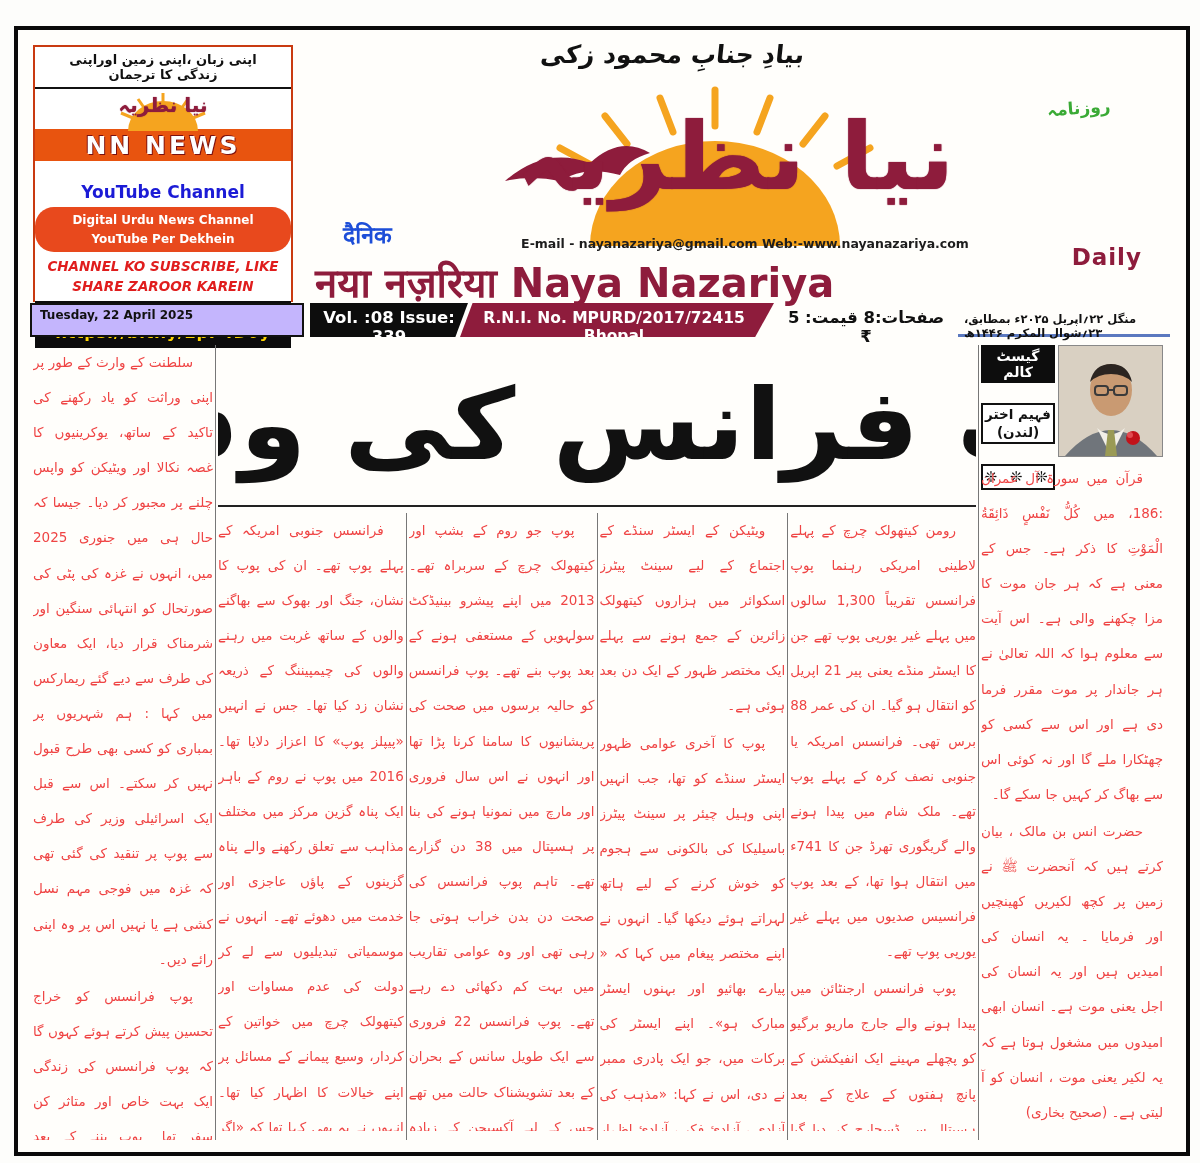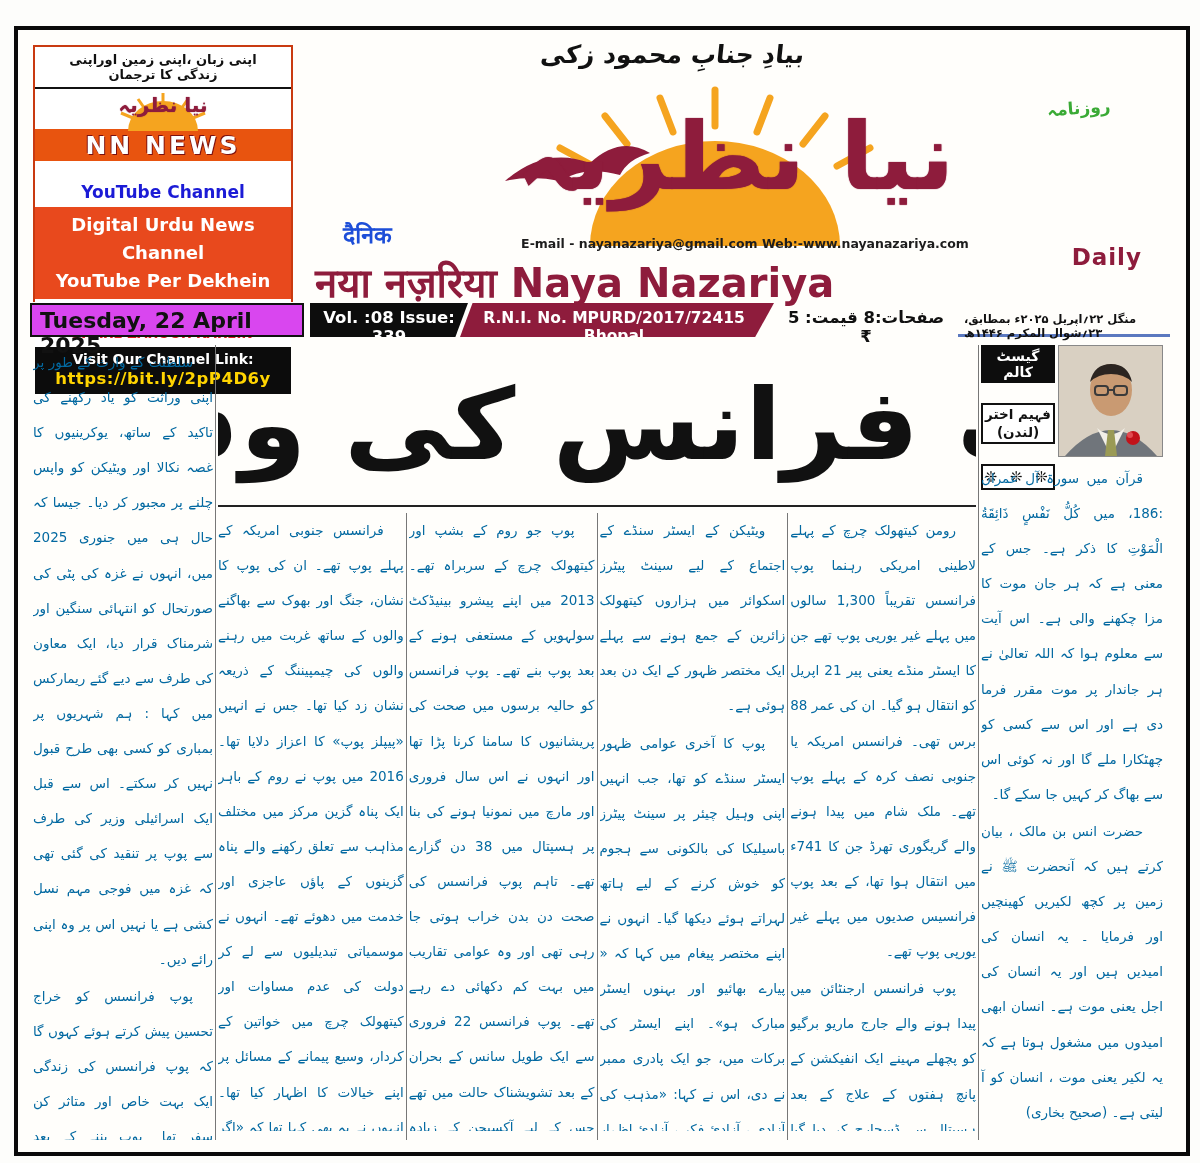--- a/index.html
+++ b/index.html
@@ -10,52 +10,52 @@
   
   .promo{position:absolute;left:33px;top:45px;width:256px;height:253px;border:2px solid #c93a10;background:#fff;display:flex;flex-direction:column;}
   .promo-tagline{border-bottom:2px solid #111;background:#fff;color:#111;font-weight:bold;font-size:13px;
                  text-align:center;direction:rtl;padding:5px 19px;}
   .promo-logo{position:relative;flex:0 0 72px;background:linear-gradient(#fff 0 55%,#e8540f 55% 100%);overflow:hidden;}
   .promo-sun{position:absolute;left:50%;top:2px;transform:translateX(-50%);}
   .promo-urdu{position:absolute;left:0;right:0;top:4px;text-align:center;color:#8e1c3c;font-weight:bold;font-size:20px;direction:rtl;text-shadow:0 0 1px #8e1c3c;}
   .promo-nn{position:absolute;left:0;right:0;bottom:1px;text-align:center;color:#fff;font-weight:bold;font-size:25px;letter-spacing:3px;
             text-shadow:1px 1px 0 #7a1010,-1px -1px 0 #7a1010;}
   .promo-yt{color:#1b1bd6;font-weight:bold;font-size:17px;text-align:center;padding:4px 0 5px;background:#fff;margin-top:17px;}
-  .promo-band{background:#e8491d;color:#fff;font-weight:bold;font-size:18px;text-align:center;line-height:1.55;padding:4px 0;}
+  .promo-band{background:#e8491d;color:#fff;font-weight:bold;font-size:12px;text-align:center;line-height:1.55;padding:4px 0;border-radius:19px;}
   .promo-sub{background:#fff;color:#e01d1d;font-weight:bold;font-style:italic;font-size:13.5px;text-align:center;line-height:1.5;padding:4px 0;}
   .promo-visit{background:#0c0c0c;color:#fff;font-weight:bold;font-size:14px;text-align:center;padding:4px 0 6px;flex:1;}
   .promo-link{color:#ffd400;font-size:16.5px;letter-spacing:.5px;display:block;margin-top:2px;}
 
   
   .masthead{position:absolute;left:295px;top:36px;width:875px;height:264px;}
   .tribute{position:absolute;left:0;right:120px;top:4px;text-align:center;font-size:25px;font-weight:bold;direction:rtl;
            transform:skewX(-6deg);}
   .rozname{position:absolute;right:60px;top:62px;color:#3aaa35;font-weight:bold;font-size:17px;direction:rtl;transform:rotate(-4deg);}
   .sunwrap{position:absolute;left:180px;top:50px;}
   .logo-calli{position:absolute;left:80px;top:78px;width:720px;text-align:center;color:#8e1c3c;font-weight:bold;font-size:86px;
               direction:rtl;transform:scale(1.15,1.08);transform-origin:center;line-height:1;text-shadow:0 0 1px #8e1c3c;}
   .dainik{position:absolute;left:48px;top:182px;color:#1d4ed8;font-weight:bold;font-size:23px;}
   .contact{position:absolute;left:150px;top:200px;width:600px;text-align:center;font-size:12.5px;font-weight:bold;color:#1d1d1d;}
   .bigtitle{position:absolute;left:20px;top:218px;width:790px;color:#8e1c3c;font-weight:bold;font-size:40px;white-space:nowrap;}
   .daily-lbl{position:absolute;right:28px;top:196px;color:#8e1c3c;font-weight:bold;font-size:23px;letter-spacing:1px;margin-top:12px;}
 
   
   .dateline{position:absolute;left:30px;top:303px;width:1140px;height:34px;display:flex;align-items:stretch;}
-  .d-date{border:2px solid #111;background:#d946ef;font-weight:bold;font-size:22px;padding:3px 14px 0 8px;width:248px;}
+  .d-date{border:2px solid #111;background:#c4b5fd;font-weight:bold;font-size:12px;padding:3px 14px 0 8px;width:248px;}
   .d-vol{background:#0d0d0d;color:#fff;font-weight:bold;font-size:16.5px;padding:5px 10px 0;margin-left:6px;width:138px;text-align:center;
          clip-path:polygon(0 0,100% 0,92% 100%,0 100%);}
   .d-rni{background:#8e1c3c;color:#fff;font-weight:bold;font-size:15.5px;padding:6px 26px 0 20px;width:268px;text-align:center;
          clip-path:polygon(4% 0,100% 0,94% 100%,0 100%);margin-left:-8px;}
   .d-price{font-weight:bold;font-size:16.5px;direction:rtl;padding:5px 8px 0;width:168px;text-align:center;}
   .d-udate{direction:rtl;font-size:11.5px;padding:9px 6px 0;flex:1;text-align:left;border-bottom:3px solid #5b79c0;font-weight:bold;}
 
   
   .main{position:absolute;left:33px;top:345px;width:1134px;height:795px;display:flex;}
   .vline{width:0;border-left:1.5px solid #777;margin:0 2px;}
-  .ucol{direction:rtl;text-align:justify;font-size:13.5px;line-height:2.6;color:#0369a1;overflow:hidden;}
+  .ucol{direction:rtl;text-align:justify;font-size:13.5px;line-height:2.6;color:#ef4444;overflow:hidden;}
   .ucol p{margin:0 0 2px;text-indent:20px;}
   .col-side{width:180px;height:795px;}
   .middle{width:758px;display:flex;flex-direction:column;}
   .headline{height:160px;display:flex;align-items:center;justify-content:center;border-bottom:2px solid #222;overflow:hidden;}
   .headline-text{direction:rtl;font-weight:bold;font-size:86px;line-height:1;transform:scale(1.25,1.15);white-space:nowrap;}
   .midcols{flex:1;display:flex;padding-top:6px;}
   .midcol{flex:1;height:618px;}
   .guest{width:182px;height:795px;display:flex;flex-direction:column;}
   .ghead{display:flex;gap:3px;height:112px;margin-bottom:4px;}
   .gleft{width:74px;display:flex;flex-direction:column;gap:20px;}

